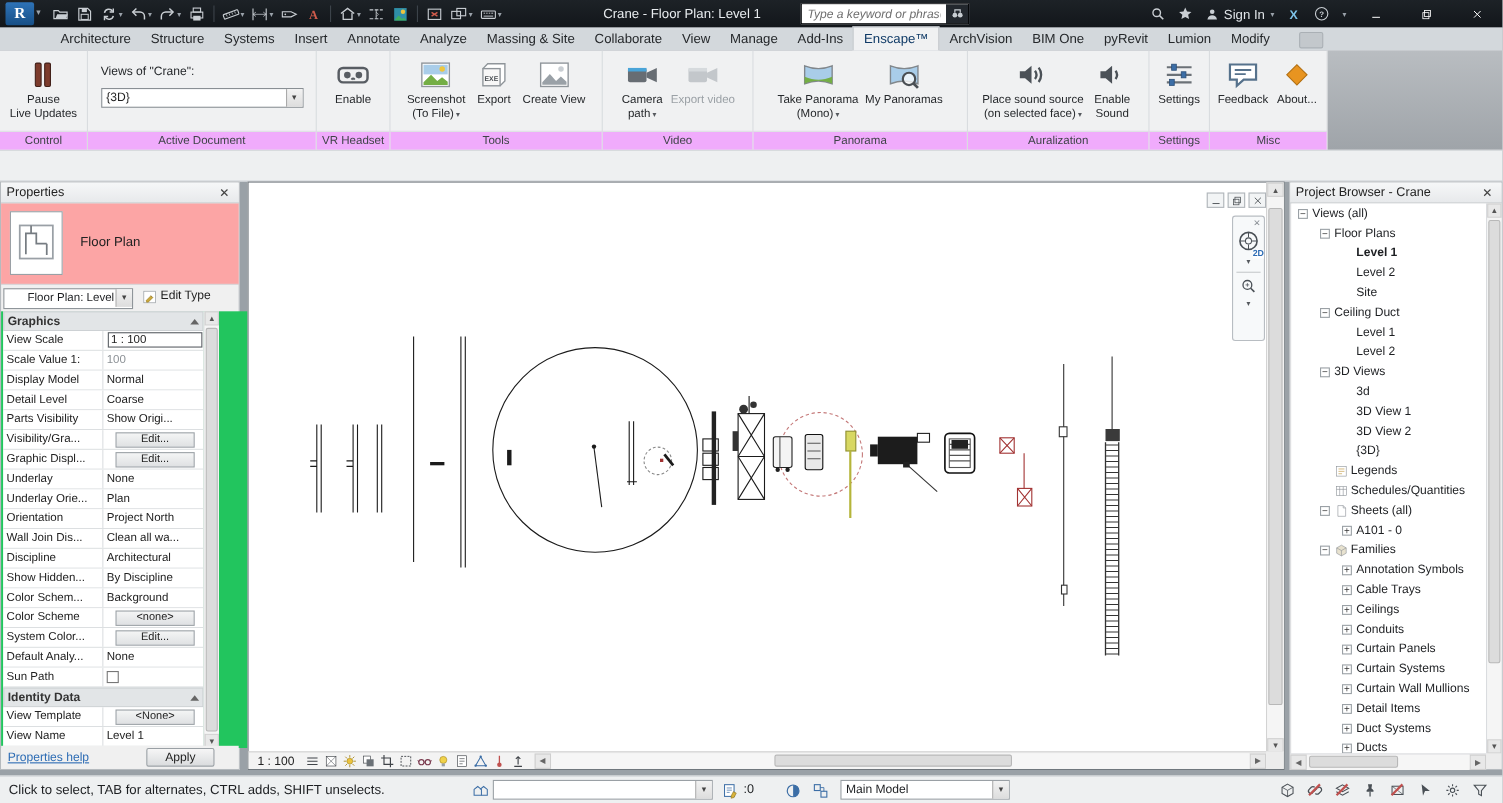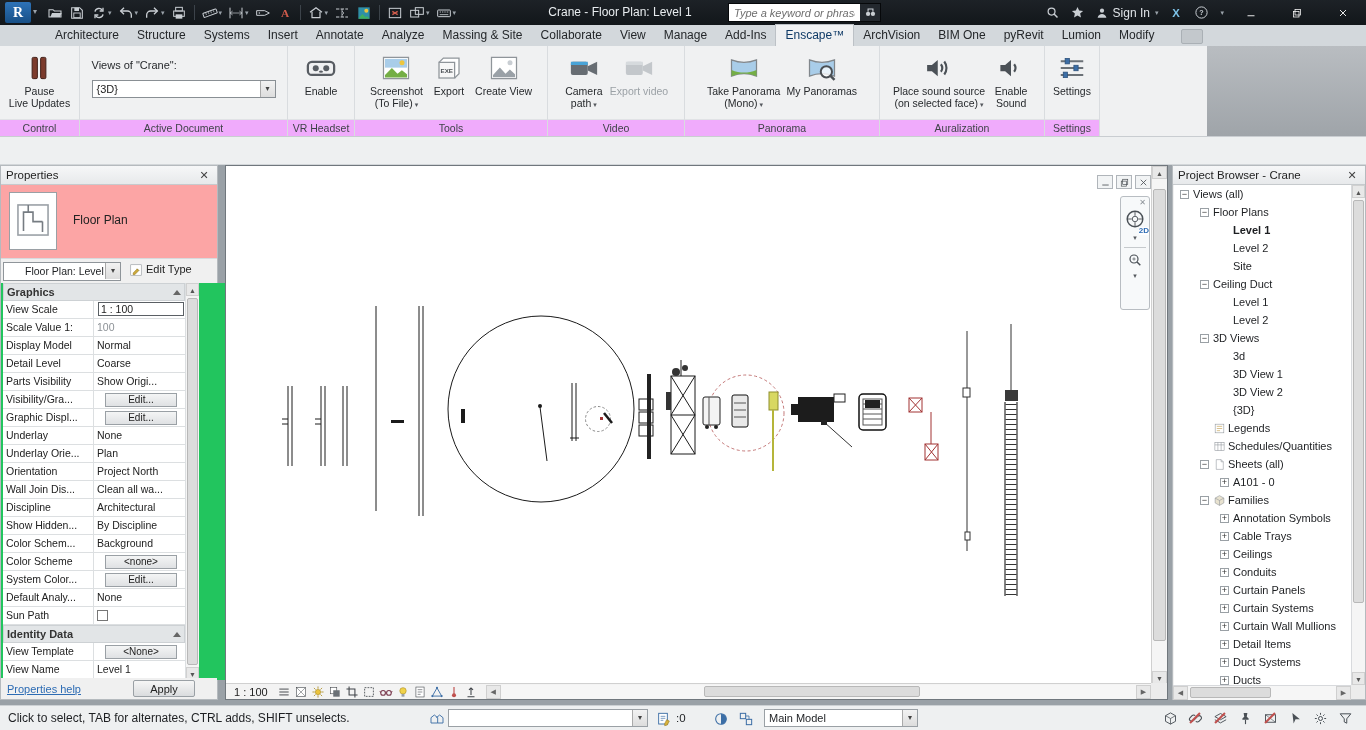--- a/index.html
+++ b/index.html
@@ -521,20 +521,46 @@
                 <rect x="13.5" y="9.8" width="3.4" height="4.4" fill="#3c6ea6" stroke="#2b4f78" stroke-width=".6"></rect>
                 <rect x="5" y="15.3" width="3.4" height="4.4" fill="#3c6ea6" stroke="#2b4f78" stroke-width=".6"></rect>
               </svg>
             </span>
             <div class="rlbl">
               <div>Settings</div>
             </div>
           </div>
         </div>
         <div class="rname">Settings</div>
+      </div>
+      <div class="rpanel" style="width: 107px;">
+        <div class="rbody">
+          <div class="rbig">
+            <span class="ricon">
+              <svg width="30" height="30" viewBox="0 0 24 24" aria-hidden="true">
+                <path d="M2.5 4.5h19v11h-9l-5 4.5v-4.5h-5z" fill="#fff" stroke="#56728c" stroke-width="1.6"></path>
+                <path d="M6 8.5h12M6 11.5h8" stroke="#56728c" stroke-width="1.3"></path>
+              </svg>
+            </span>
+            <div class="rlbl">
+              <div>Feedback</div>
+            </div>
+          </div>
+          <div class="rbig">
+            <span class="ricon">
+              <svg width="30" height="30" viewBox="0 0 24 24" aria-hidden="true">
+                <rect x="6.8" y="6.8" width="10.4" height="10.4" fill="#e89420" stroke="#b26f12" stroke-width=".8" transform="rotate(45 12 12)"></rect>
+              </svg>
+            </span>
+            <div class="rlbl">
+              <div>About...</div>
+            </div>
+          </div>
+        </div>
+        <div class="rname">Misc</div>
       </div>
     </div>
   <div id="ribbon-extra"></div>
 </div>
 <div id="optionsbar"></div>
 
 <div id="properties">
   <div class="panel-title">
     <span>Properties</span>
     <span class="pt-x">✕</span>

